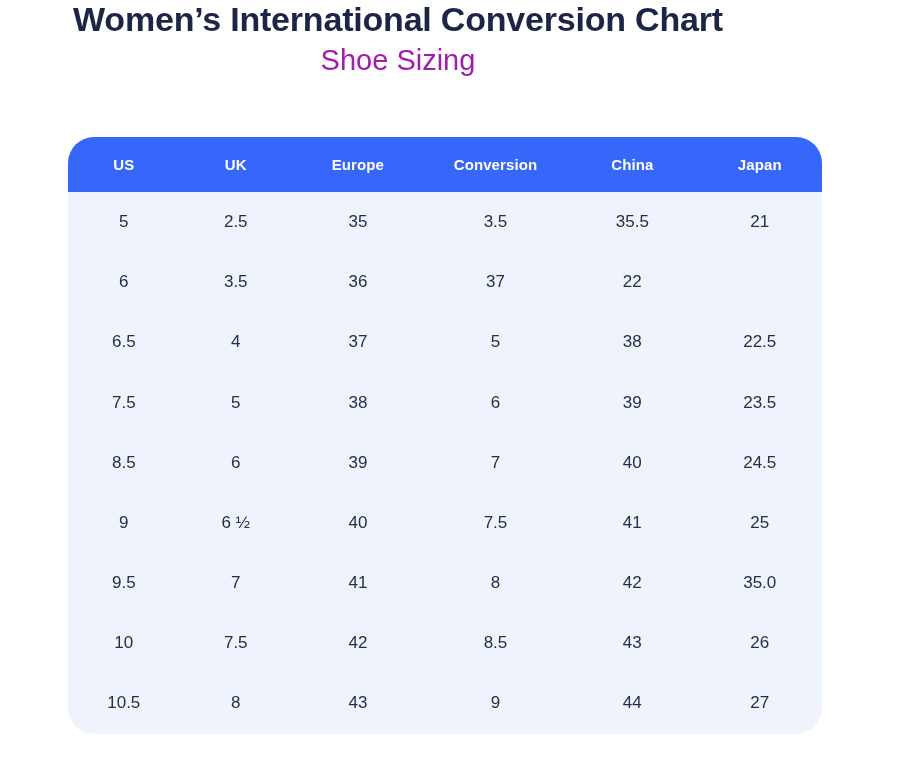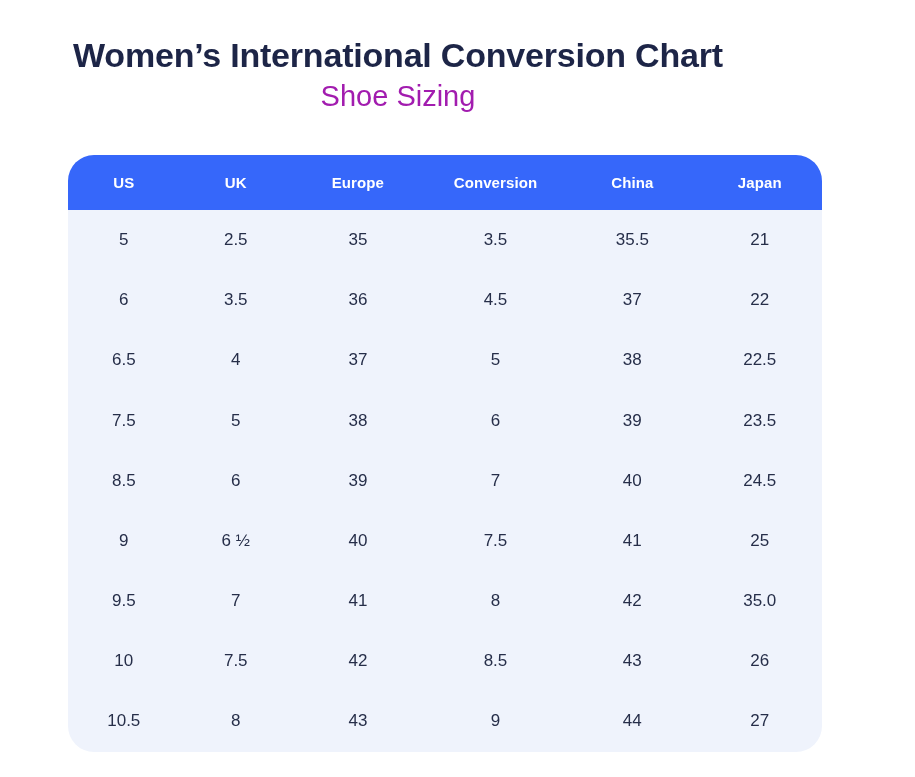--- a/index.html
+++ b/index.html
@@ -5,40 +5,39 @@
   * { margin: 0; padding: 0; box-sizing: border-box; }
   html, body {
     width: 915px; height: 777px;
     background: #ffffff;
     font-family: "Liberation Sans", sans-serif;
     overflow: hidden;
   }
   .page {
     width: 660px;
     margin-left: 68px;
-    padding-top: 36px;
   }
   .title {
     text-align: center;
     font-size: 34px;
     font-weight: 700;
     color: #1d2547;
     letter-spacing: -0.2px;
     line-height: 1.15;
   }
   .subtitle {
     text-align: center;
     font-size: 29px;
     font-weight: 400;
     color: #a21caf;
     line-height: 1.2;
     margin-top: 4px;
   }
   .table-wrap {
-    margin-top: 41px;
+    margin-top: 59px;
     width: 754px;
   }
   .grid-row {
     display: grid;
     grid-template-columns: 14.8% 14.9% 17.5% 19% 17.3% 16.5%;
     align-items: center;
   }
   .thead {
     height: 55px;
     border-radius: 26px 26px 0 0;
@@ -85,21 +84,20 @@
         <div class="td">2.5</div>
         <div class="td">35</div>
         <div class="td">3.5</div>
         <div class="td">35.5</div>
         <div class="td">21</div>
       </div>
       <div class="grid-row tr">
         <div class="td">6</div>
         <div class="td">3.5</div>
         <div class="td">36</div>
-        <div class="td">4.5</div>
         <div class="td">37</div>
         <div class="td">22</div>
       </div>
       <div class="grid-row tr">
         <div class="td">6.5</div>
         <div class="td">4</div>
         <div class="td">37</div>
         <div class="td">5</div>
         <div class="td">38</div>
         <div class="td">22.5</div>

